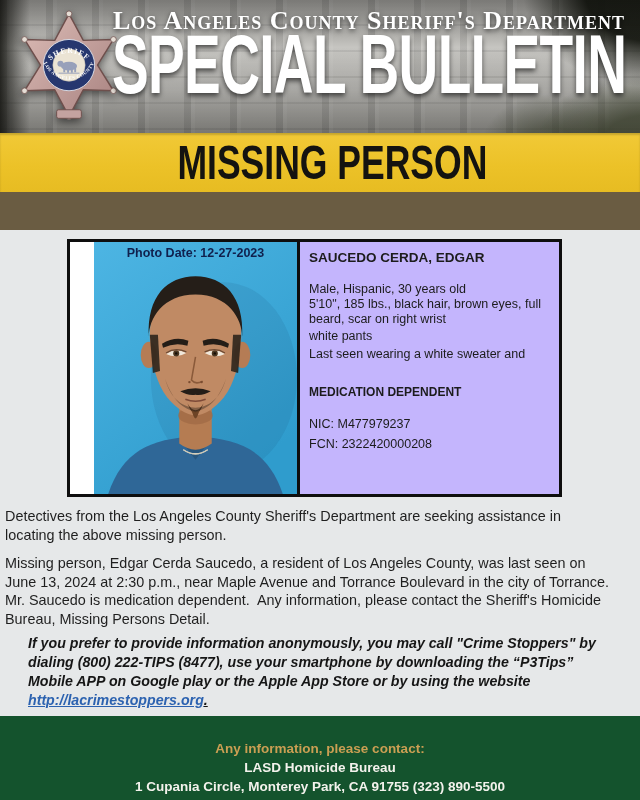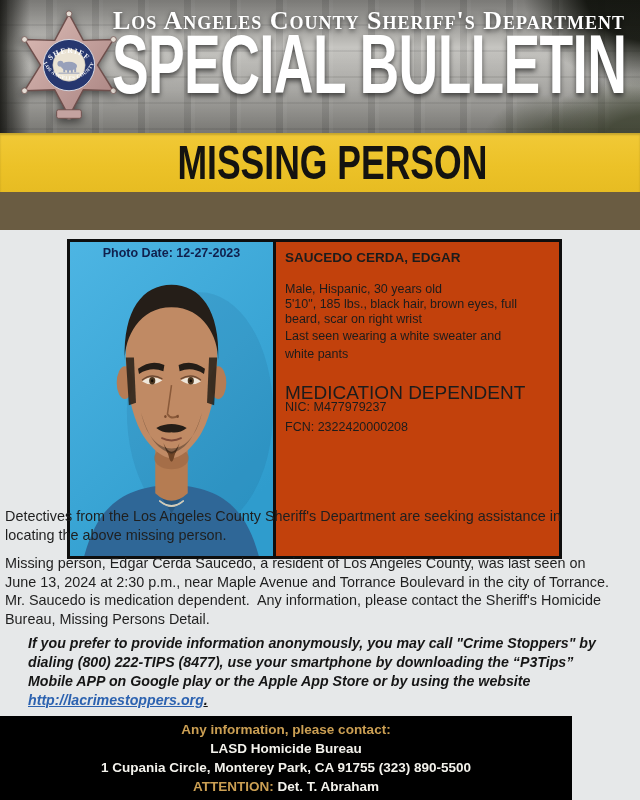--- a/index.html
+++ b/index.html
@@ -43,44 +43,44 @@
   }
   
   .banner-yellow { position:absolute; left:0; top:133px; width:640px; height:59px;
     background:linear-gradient(180deg,#f1c937 0%, #ecc228 55%, #e7bc22 100%);
     display:flex; align-items:center; justify-content:center; box-shadow:inset 0 2px 2px rgba(0,0,0,.18);padding-left:24px; }
   .banner-yellow .txt { font-size:48px; font-weight:800; color:#141310; letter-spacing:0px;
     transform:scaleX(0.74); transform-origin:center; white-space:nowrap; }
   .band-brown { position:absolute; left:0; top:192px; width:640px; height:38px; background:#6a5c42; }
   
   .content { position:absolute; left:0; top:230px; width:640px; height:486px; background:#e6e8e9; }
-  .subject-box { position:absolute; left:67px; top:9px; width:495px; height:320px;
-    border:3px solid #0e0e0e; background:#fff; display:flex; }
+  .subject-box { position:absolute; left:67px; top:9px; width:495px; height:258px;
+    border:3px solid #0e0e0e; background:#fff; display:flex;padding-left:24px; }
   .photo-cell { position:relative; width:203px; height:100%; background:#3ba8da; overflow:hidden; flex:none; }
   .photo-cell svg { position:absolute; inset:0; width:100%; height:100%; }
   .photo-date { position:absolute; left:0; right:0; top:4px; text-align:center;
     font-size:12.5px; font-weight:bold; color:#10204d; }
-  .info-cell { flex:1; border-left:3px solid #0e0e0e; background:#c2410c; padding:8px 3px 0 9px;
+  .info-cell { flex:1; border-left:3px solid #0e0e0e; background:#c4b5fd; padding:8px 3px 0 9px;
     font-size:12.5px; color:#1c1c1c; line-height:15px; }
   .info-cell .name { font-size:13.5px; font-weight:bold; margin-bottom:17px; white-space:nowrap; }
   .info-cell .desc { }
   .info-cell .desc div, .info-cell .lastseen div { white-space:nowrap; }
   .info-cell .lastseen { line-height:18px; margin-bottom:22px; }
-  .info-cell .medalert { font-size:19px; font-weight:normal; }
+  .info-cell .medalert { font-size:12px; font-weight:bold; margin-bottom:17px; }
   .info-cell .nic { margin-bottom:5px; }
   .para { position:absolute; left:5px; width:608px; font-size:14.4px; line-height:18.6px; color:#1f1f1f; white-space:pre-wrap; }
   .para1 { top:277px; }
   .para2 { top:324px; }
   .tip { position:absolute; left:28px; width:584px; top:404px; text-align:left;
     font-size:14.2px; font-weight:bold; font-style:italic; line-height:19px; color:#161616; }
   .tip a { color:#2c62b0; text-decoration:underline; }
   .tip .dot { color:#161616; text-decoration:underline; }
   
-  .footer { position:absolute; left:0; top:716px; width:572px; height:84px; background:#000000;
-    text-align:center; font-weight:bold; font-size:13.5px; line-height:19px; color:#f3f2ec; padding-top:4px; }
+  .footer { position:absolute; left:0; top:716px; width:640px; height:84px; background:#14532d;
+    text-align:center; font-weight:bold; font-size:13.5px; line-height:19px; color:#f3f2ec; padding-top:23px; }
   .footer .gold { color:#cb9f53; }
 </style>
 </head>
 <body>
 
 <div class="page">
 
   <div class="header">
     <div class="hdr-shade"></div>
 
@@ -189,22 +189,22 @@
         <div class="photo-date">Photo Date: 12-27-2023</div>
       </div>
       <div class="info-cell">
         <div class="name">SAUCEDO CERDA, EDGAR</div>
         <div class="desc">
           <div>Male, Hispanic, 30 years old</div>
           <div>5'10", 185 lbs., black hair, brown eyes, full</div>
           <div>beard, scar on right wrist</div>
         </div>
         <div class="lastseen">
+          <div>white pants</div>
           <div>Last seen wearing a white sweater and</div>
-          <div>white pants</div>
         </div>
         <div class="medalert">MEDICATION DEPENDENT</div>
         <div class="nic">NIC: M477979237</div>
         <div class="fcn">FCN: 2322420000208</div>
       </div>
     </div>
 
     <div class="para para1">Detectives from the Los Angeles County Sheriff's Department are seeking assistance in locating the above missing person.</div>
     <div class="para para2">Missing person, Edgar Cerda Saucedo, a resident of Los Angeles County, was last seen on June 13, 2024 at 2:30 p.m., near Maple Avenue and Torrance Boulevard in the city of Torrance.  Mr. Saucedo is medication dependent.  Any information, please contact the Sheriff's Homicide Bureau, Missing Persons Detail.</div>
 

